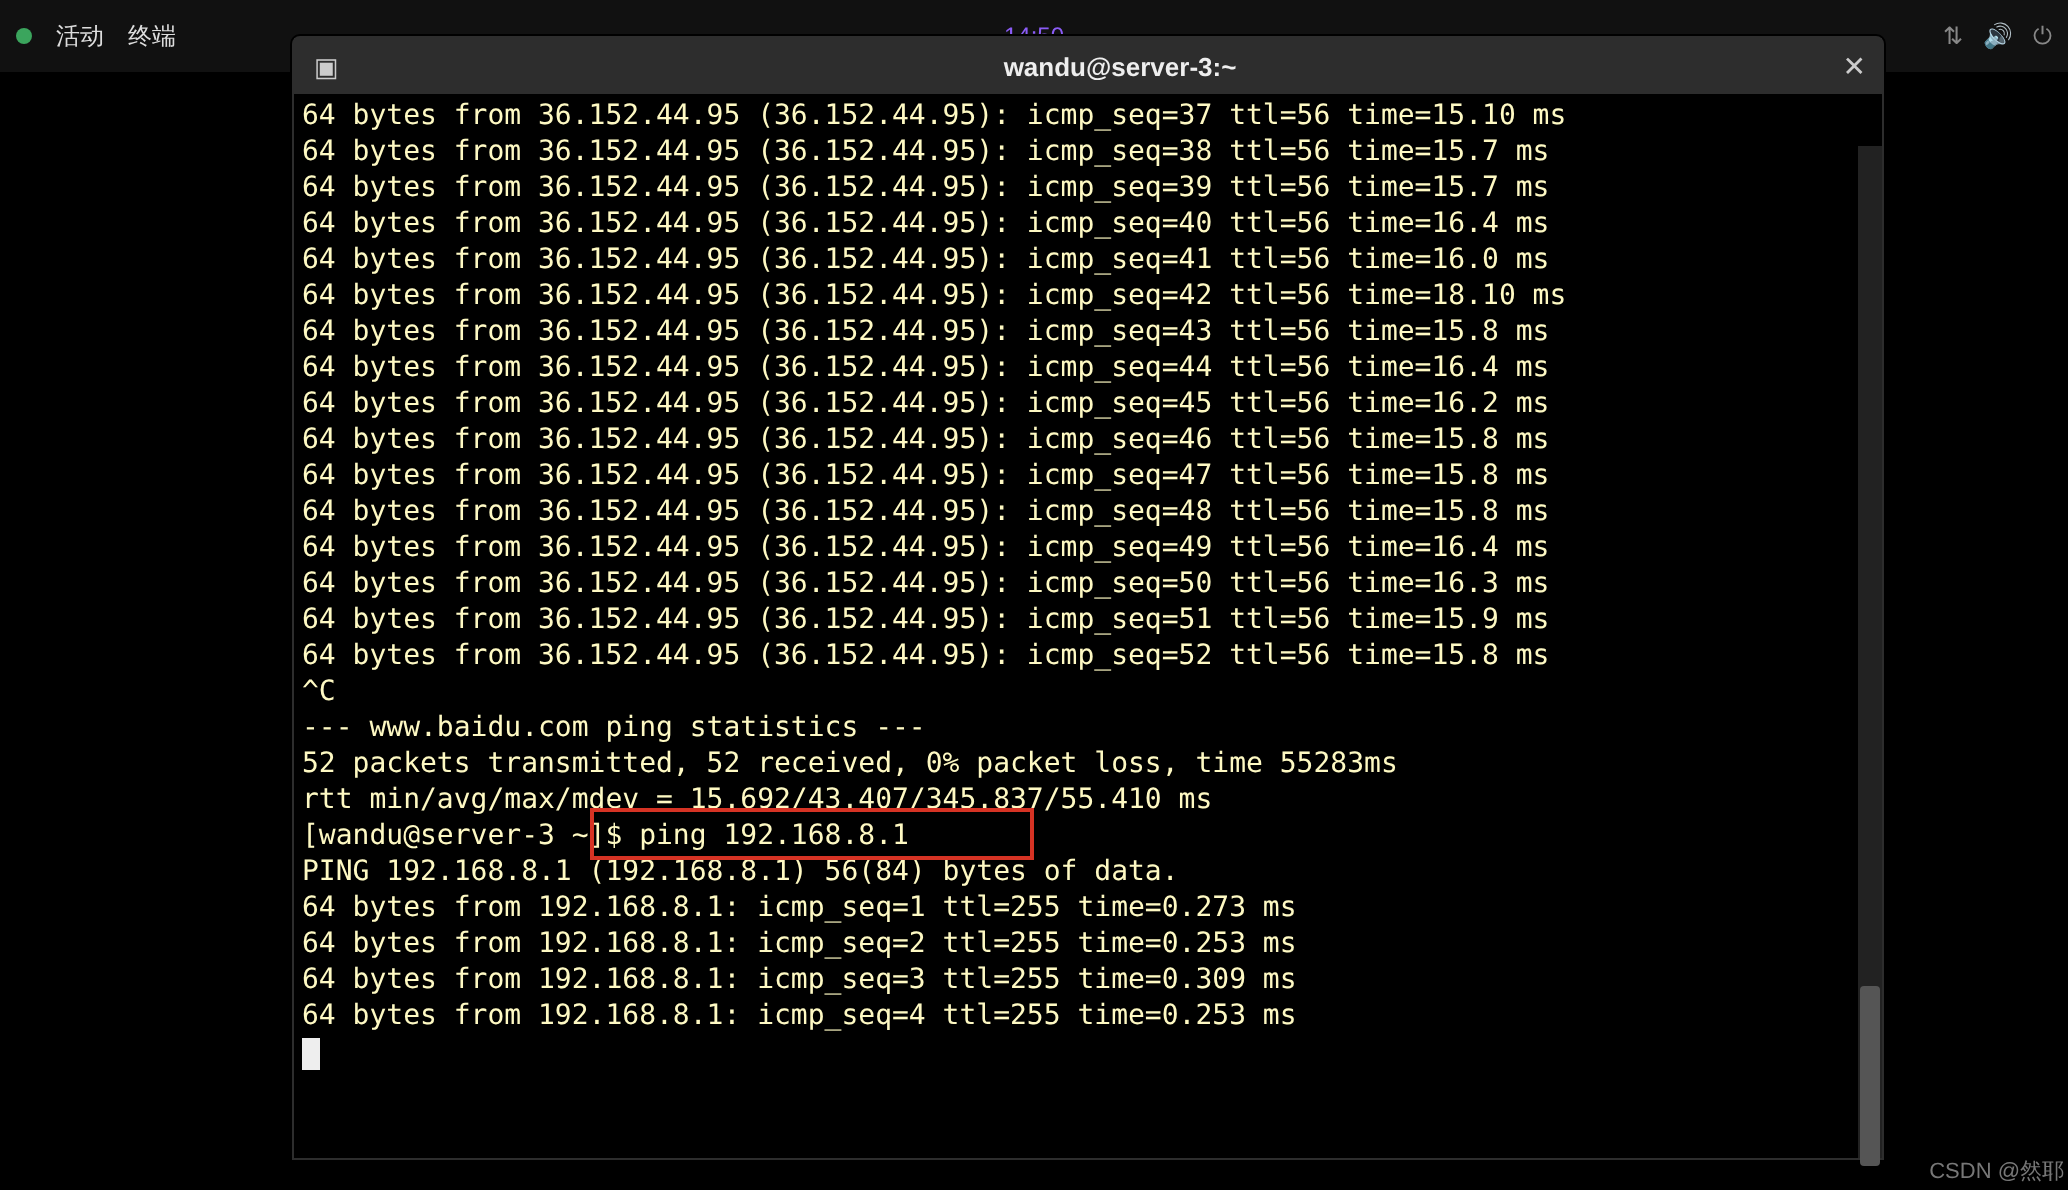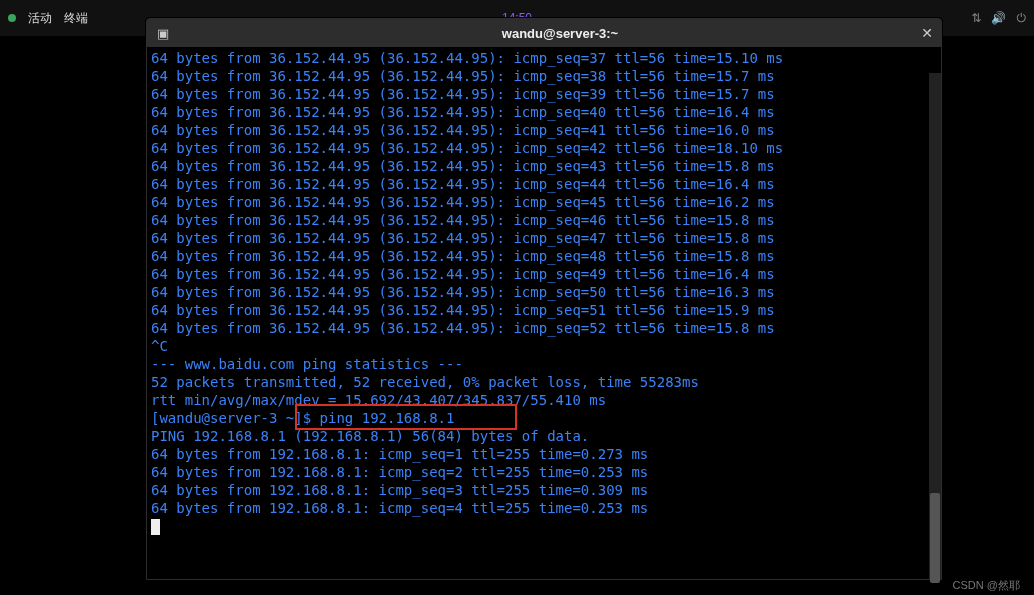--- a/index.html
+++ b/index.html
@@ -9,27 +9,27 @@
   .topbar .dot { width:8px; height:8px; border-radius:50%; background:#3ba55d; display:inline-block; }
   .topbar .center { position:absolute; left:50%; transform:translateX(-50%); color:#8b5cf6; }
   .topbar .right { margin-left:auto; display:flex; gap:10px; color:#888; }
   .window { position:absolute; left:146px; top:18px; width:796px; height:562px; background:#1b1b1b; border:1px solid #2d2d2d; display:flex; flex-direction:column; border-radius:4px 4px 0 0; box-shadow:0 0 0 1px #000; }
   .titlebar { height:28px; background:#2d2d2d; display:flex; align-items:center; position:relative; font-family:sans-serif; }
   .titlebar .term-icon { width:20px; margin-left:10px; color:#ccc; font-size:13px; }
   .titlebar .title { position:absolute; left:50%; transform:translateX(-50%); color:#eee; font-size:13px; font-weight:bold;margin-left:16px; }
   .titlebar .close { position:absolute; right:8px; color:#ccc; font-size:14px; cursor:pointer; }
   .menubar { height:26px; background:#2a2a2a; display:flex; align-items:center; padding-left:10px; gap:14px; font-family:sans-serif; font-size:13px; color:#ddd; border-bottom:1px solid #1a1a1a; }
   .menubar span { cursor:pointer; }
-  .term { flex:1; background:#000; color:#3b82f6; font-size:14px; line-height:18px; padding:2px 4px; overflow:hidden; white-space:pre; position:relative; }
+  .term { flex:1; background:#000; color:#fef9c3; font-size:14px; line-height:18px; padding:2px 4px; overflow:hidden; white-space:pre; position:relative; }
   .term .line { display:block; }
   .redbox { position:absolute; border:2px solid #d63324; pointer-events:none; }
   .cursor { display:inline-block; width:9px; height:16px; background:#eee; vertical-align:bottom; }
   .scrollbar { position:absolute; right:0; top:54px; bottom:0; width:12px; background:#222; }
   .scroll-thumb { position:absolute; left:1px; right:1px; top:420px; height:90px; background:#555; border-radius:2px; }
-  .watermark { position:absolute; right:14px; bottom:2px; font-family:sans-serif; font-size:11px; color:#777; }
+  .watermark { position:absolute; right:2px; bottom:2px; font-family:sans-serif; font-size:11px; color:#777; }
 </style>
 </head>
 <body>
 
 <div class="topbar">
   <div class="left">
     <span class="dot"></span>
     <span>活动</span>
     <span>终端</span>
   </div>

